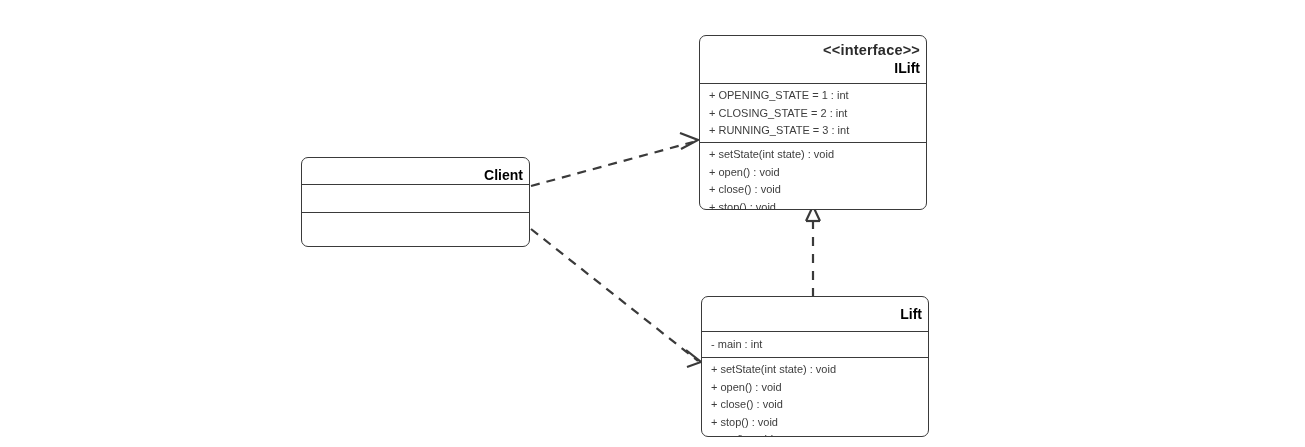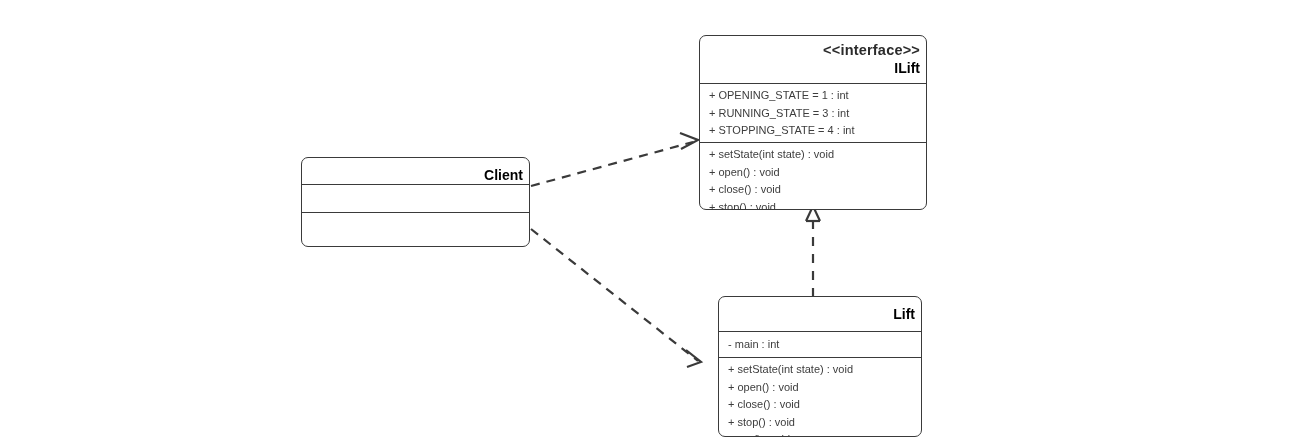--- a/index.html
+++ b/index.html
@@ -102,20 +102,21 @@
 
   <div class="uml-box" style="left:699px; top:35px; width:228px; height:175px;">
 
     <div class="compartment title-comp">
       <div class="stereotype">&lt;&lt;interface&gt;&gt;</div>
       <div class="class-name">ILift</div>
     </div>
 
     <div class="compartment member-list" style="height:59px;">
       <div class="member">+ OPENING_STATE = 1 : int</div>
+      <div class="member">+ CLOSING_STATE = 2 : int</div>
       <div class="member">+ RUNNING_STATE = 3 : int</div>
       <div class="member">+ STOPPING_STATE = 4 : int</div>
     </div>
 
     <div class="compartment member-list last">
       <div class="member">+ setState(int state) : void</div>
       <div class="member">+ open() : void</div>
       <div class="member">+ close() : void</div>
       <div class="member">+ stop() : void</div>
 
@@ -125,21 +126,21 @@
   <div class="uml-box" style="left:301px; top:157px; width:229px; height:90px;">
 
     <div class="compartment title-comp" style="padding-top:8px; padding-bottom:0;">
       <div class="class-name">Client</div>
     </div>
 
     <div class="compartment empty-comp"></div>
 
   </div>
 
-  <div class="uml-box" style="left:701px; top:296px; width:204px; height:141px;margin-left:17px;">
+  <div class="uml-box" style="left:701px; top:296px; width:228px; height:141px;">
 
     <div class="compartment title-comp" style="padding-top:8px; padding-bottom:8px;">
       <div class="class-name">Lift</div>
     </div>
 
     <div class="compartment member-list" style="height:26px; padding-top:4px;">
       <div class="member">- main : int</div>
     </div>
 
     <div class="compartment member-list last">

